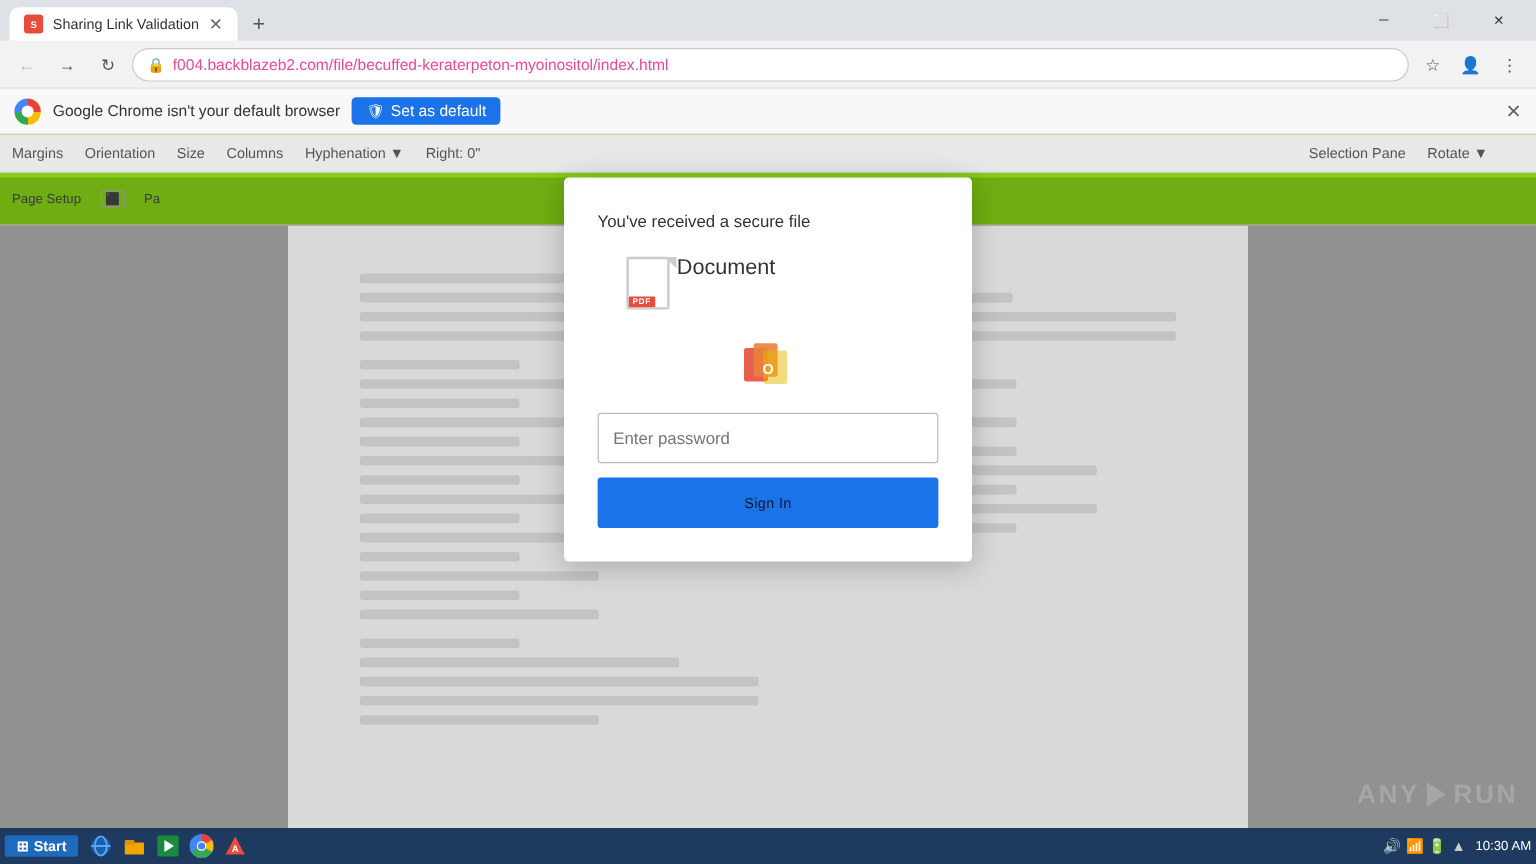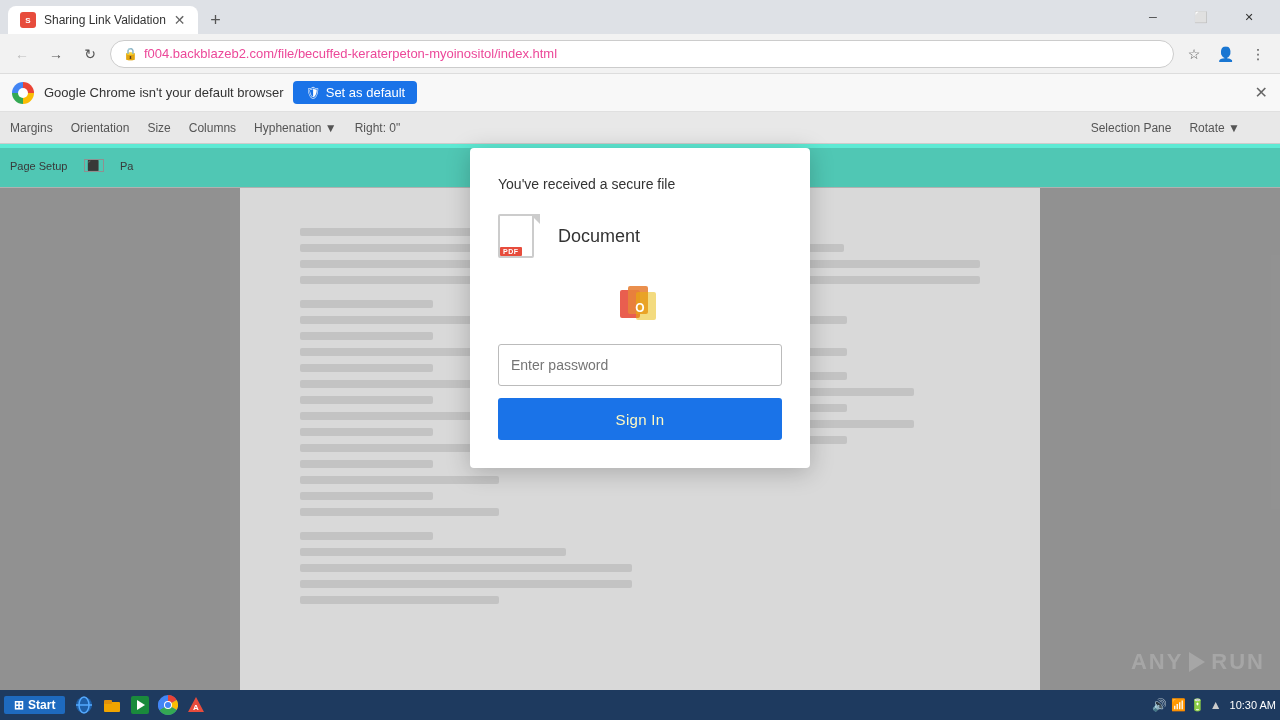--- a/index.html
+++ b/index.html
@@ -154,21 +154,21 @@
     .notif-close {
       margin-left: auto;
       cursor: pointer;
       font-size: 16px;
       color: #666;
     }
 
     
     .ribbon-area {
       height: 76px;
-      background: #5eead4;
+      background: #84cc16;
       border-bottom: 1px solid #d0d0d0;
       display: flex;
       flex-direction: column;
       overflow: hidden;
     }
     .ribbon-row1 {
       height: 32px;
       background: #e8e8e8;
       display: flex;
       align-items: center;
@@ -238,23 +238,24 @@
       box-shadow: 0 4px 24px rgba(0,0,0,0.22);
       position: relative;
     }
     .modal-title {
       font-size: 14px;
       color: #333;
       margin-bottom: 20px;
     }
     .doc-icon-row {
       display: flex;
-      align-items: center;
-      gap: 18px;
+      align-items: flex-start;
+      gap: 0;
       margin-bottom: 22px;
+      margin-left: 24px;
     }
     
     .pdf-icon {
       width: 42px; height: 48px;
       position: relative;
       flex-shrink: 0;
     }
     .pdf-icon-body {
       width: 36px; height: 44px;
       background: #fff;
@@ -319,24 +320,24 @@
       right: 10px;
       top: 50%;
       transform: translateY(-50%);
       color: #666;
       font-size: 16px;
     }
     .signin-btn {
       width: 100%;
       height: 42px;
       background: #1a73e8;
-      color: #fef9c3;
+      color: #0f172a;
       border: none;
       border-radius: 3px;
-      font-size: 15px;
+      font-size: 12px;
       cursor: pointer;
       letter-spacing: 0.3px;
     }
 
     
     .taskbar {
       position: absolute;
       bottom: 0; left: 0; right: 0;
       height: 30px;
       background: #1e3a5f;

